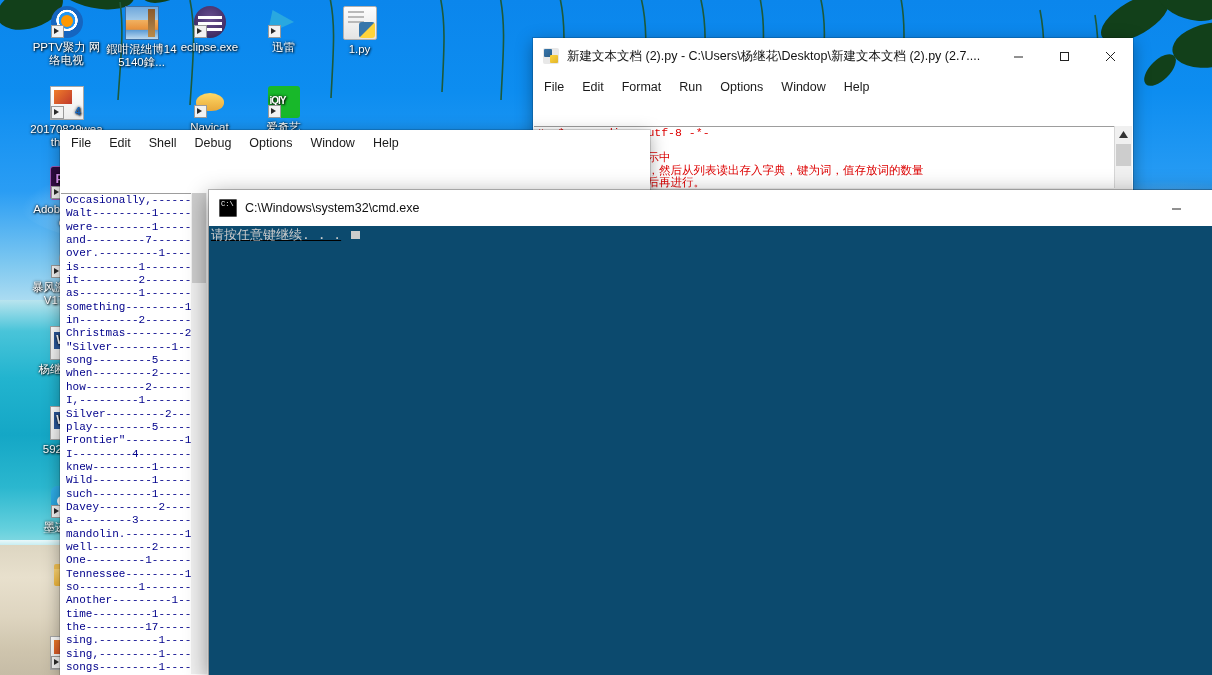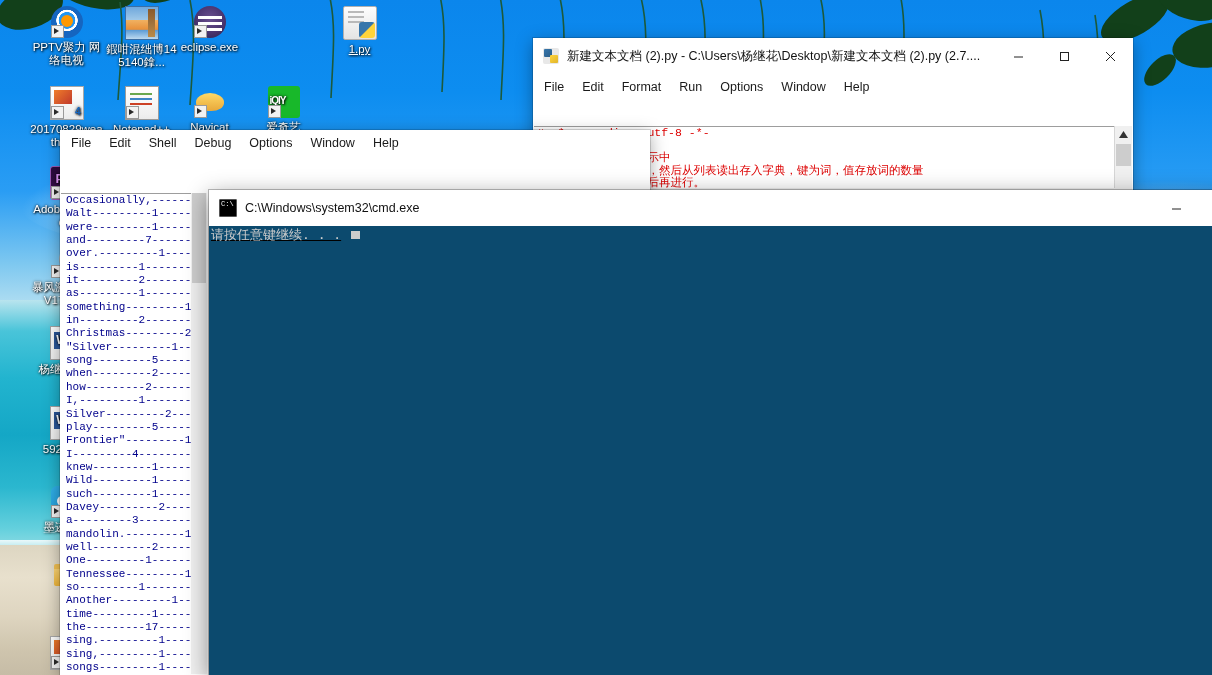--- a/index.html
+++ b/index.html
@@ -204,35 +204,35 @@
     <div class="dicon" style="left: 80px; top: 6px;">
       <span class="glyph ic-rar"></span>
       <span class="lbl">鍜咁混绌博145140鎿...</span>
     </div>
     <div class="dicon" style="left: 148px; top: 6px;">
       <span class="glyph ic-eclipse">
         <span class="shortcut-arrow"></span>
       </span>
       <span class="lbl">eclipse.exe</span>
     </div>
-    <div class="dicon" style="left: 298px; top: 6px; text-decoration: underline;">
+    <div class="dicon" style="left: 222px; top: 6px;">
+      <span class="glyph ic-xunlei">
+        <span class="shortcut-arrow"></span>
+      </span>
+      <span class="lbl">迅雷</span>
+    </div>
+    <div class="dicon" style="left: 298px; top: 6px;">
       <span class="glyph ic-py"></span>
       <span class="lbl">1.py</span>
     </div>
     <div class="dicon" style="left: 5px; top: 86px;">
       <span class="glyph ic-pic">
         <span class="shortcut-arrow"></span>
       </span>
       <span class="lbl">20170829weatherH.</span>
-    </div>
-    <div class="dicon" style="left: 80px; top: 86px;">
-      <span class="glyph ic-npp">
-        <span class="shortcut-arrow"></span>
-      </span>
-      <span class="lbl">Notepad++</span>
     </div>
     <div class="dicon" style="left: 148px; top: 86px;">
       <span class="glyph ic-navicat">
         <span class="shortcut-arrow"></span>
       </span>
       <span class="lbl">Navicat</span>
     </div>
     <div class="dicon" style="left: 222px; top: 86px;">
       <span class="glyph ic-iqiyi">
         <span class="shortcut-arrow"></span>

